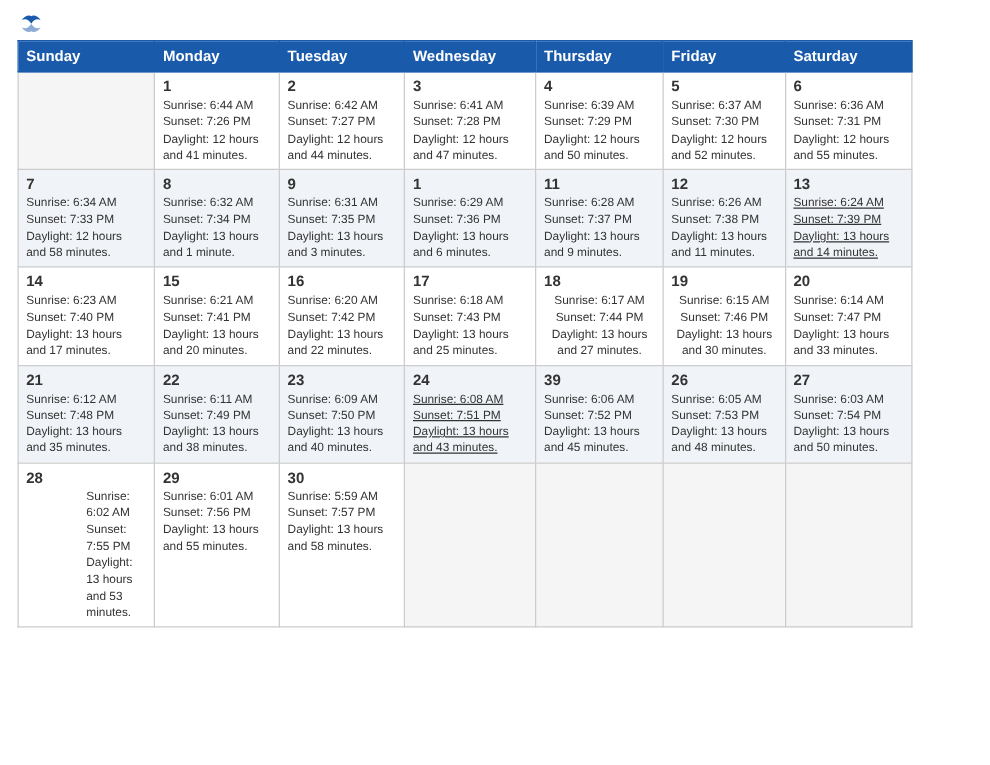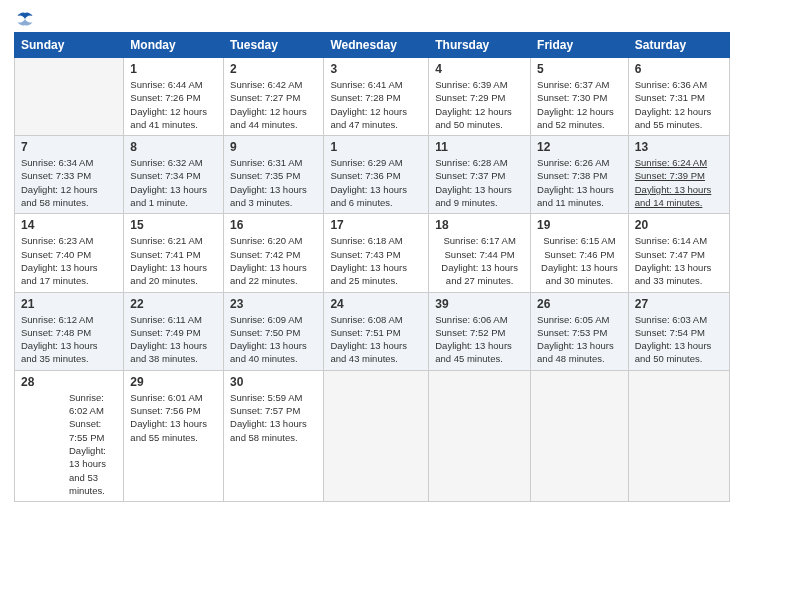--- a/index.html
+++ b/index.html
@@ -293,21 +293,21 @@
           </td>
           <td>
             <div class="day-num">23</div>
             <div class="day-info" style="white-space: pre-line;">Sunrise: 6:09 AM
 Sunset: 7:50 PM
 Daylight: 13 hours
 and 40 minutes.</div>
           </td>
           <td>
             <div class="day-num">24</div>
-            <div class="day-info" style="white-space: pre-line;">Sunrise: 6:08 AM
+            <div class="day-info" style="white-space: pre-line; text-decoration: underline;">Sunrise: 6:08 AM
 Sunset: 7:51 PM
 Daylight: 13 hours
 and 43 minutes.</div>
           </td>
           <td>
             <div class="day-num">39</div>
             <div class="day-info" style="white-space: pre-line;">Sunrise: 6:06 AM
 Sunset: 7:52 PM
 Daylight: 13 hours
 and 45 minutes.</div>

